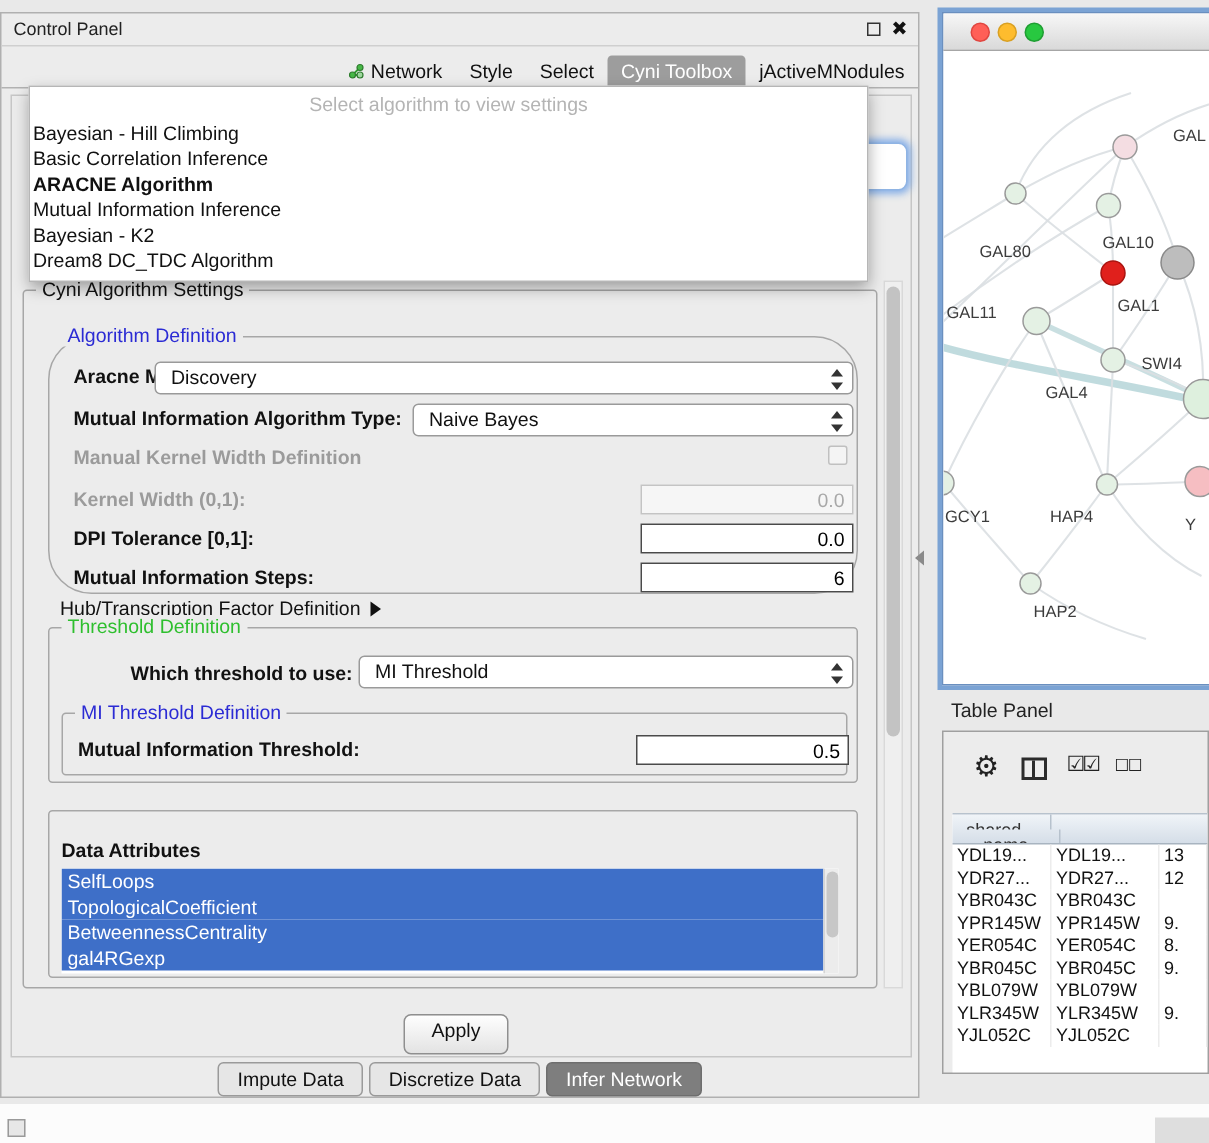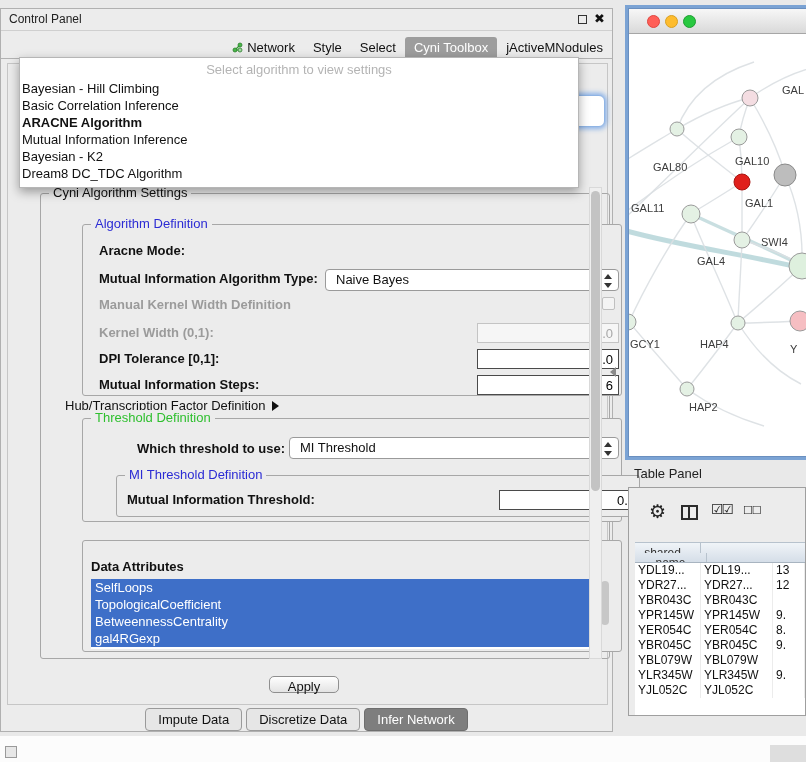--- a/index.html
+++ b/index.html
@@ -28,21 +28,21 @@
   #algo-popup { position:absolute; left:18px; top:48px; width:560px; background:#fff;
     border:1px solid #b6b6b6; box-shadow:0 4px 10px rgba(0,0,0,0.35); z-index:50; padding-bottom:5px; }
   #popup-placeholder { text-align:center; color:#b4b4b4; font-size:13px; padding:4px 0 3px; }
   .popup-option { font-size:13px; line-height:17px; padding-left:2px; white-space:nowrap; }
   .popup-option.selected { font-weight:bold; }
 
   #combo-fragment { position:absolute; left:566px; top:86px; width:38px; height:32px; border-radius:6px;
     background:#fff; border:1px solid #8fb4e4; box-shadow:0 0 5px 2px rgba(110,160,230,0.8); z-index:10; }
 
   
-  .fieldset { position:absolute; border:1px solid #a7a7a7; border-radius:3px;margin-left:25px; }
+  .fieldset { position:absolute; border:1px solid #a7a7a7; border-radius:3px; }
   .legend { position:absolute; top:-9px; left:8px; background:#ececec; padding:0 4px; font-size:13px; white-space:nowrap; }
   .legend.blue { color:#2b2bd4; }
   .legend.green { color:#2ebf2e; }
   #fs-settings { left:14px; top:184px; width:570px; height:466px; }
   #fs-algdef { left:16px; top:30px; width:540px; height:172px; }
   #fs-threshold { left:16px; top:224px; width:540px; height:104px;padding-left:36px; }
   #fs-mithresh { left:8px; top:56px; width:524px; height:42px; }
   #fs-sources { left:16px; top:346px; width:540px; height:112px; }
 
   .row-label { position:absolute; font-weight:bold; font-size:13px; white-space:nowrap; }
@@ -69,21 +69,21 @@
 
   #attr-label { position:absolute; left:8px; top:18px; font-weight:bold; font-size:13px; }
   #attr-list { position:absolute; left:8px; top:38px; width:518px; height:70px; background:#fff; overflow:hidden; }
   .attr-item { height:17px; line-height:17px; background:#3e6fc8; color:#fff; font-size:13px; padding-left:4px; width:508px; }
   #attr-scroll { position:absolute; right:0; top:0; width:10px; height:70px; background:#ececec; border-left:1px solid #d5d5d5; }
   #attr-thumb { position:absolute; left:1px; top:2px; width:8px; height:44px; background:#c7c7c7; border-radius:4px; }
 
   #cp-scrollbar { position:absolute; left:588px; top:178px; width:13px; height:472px; background:#efefef; border:1px solid #d9d9d9; }
   #cp-thumb { position:absolute; left:1px; top:3px; width:9px; height:300px; background:#c3c3c3; border-radius:5px; }
 
-  #apply-btn { position:absolute; left:268px; top:667px; width:70px; height:17px; border:1px solid #8f8f8f;
+  #apply-btn { position:absolute; left:268px; top:667px; width:70px; height:27px; border:1px solid #8f8f8f;
     border-radius:5px; background:linear-gradient(#fefefe,#e3e3e3); font-size:13px; text-align:center; line-height:19px; }
 
   #bottom-tabs { position:absolute; left:0; top:699px; right:0; height:24px; text-align:center; white-space:nowrap; }
   .btab { display:inline-block; padding:3px 12px; margin:0 2px; border:1px solid #9a9a9a; border-radius:4px;
     background:#e6e6e6; font-size:13px; }
   .btab.selected { background:#7e7e7e; color:#fff; border-color:#6e6e6e; }
 
   
   #net-window { position:absolute; left:628px; top:8px; width:200px; height:449px; background:#fff;
     border:1px solid #6a8fbf; box-shadow:0 0 0 3px #7ba3d4; }
@@ -139,24 +139,28 @@
             <circle cx="3" cy="8" r="2" fill="#47b847" stroke="#2f7d2f" stroke-width="0.8"></circle>
             <circle cx="8" cy="3" r="2" fill="#47b847" stroke="#2f7d2f" stroke-width="0.8"></circle>
             <circle cx="8" cy="8" r="2" fill="#9fd89f" stroke="#2f7d2f" stroke-width="0.8"></circle>
           </svg></span>Network</span><span class="tab">Style</span><span class="tab">Select</span><span class="tab selected">Cyni Toolbox</span><span class="tab">jActiveMNodules</span></div>
 
   <div id="inner-panel"></div>
 
   <div class="fieldset" id="fs-settings">
     <span class="legend">Cyni Algorithm Settings</span>
 
-    <div class="fieldset" id="fs-algdef" style="background:#ececec;">
+    <div class="fieldset" id="fs-algdef" style="background:#ececec;border-radius:29px;">
       <span class="legend blue">Algorithm Definition</span>
 
       <span class="row-label" style="left:16px; top:18px;">Aracne Mode:</span>
+      <div class="combo" style="left:70px; top:16px; width:466px;">
+        <span>Discovery</span>
+        <span class="arrows"></span>
+      </div>
 
       <span class="row-label" style="left:16px; top:46px;">Mutual Information Algorithm Type:</span>
       <div class="combo" style="left:242px; top:44px; width:294px;">
         <span>Naive Bayes</span>
         <span class="arrows"></span>
       </div>
 
       <span class="row-label disabled" style="left:16px; top:72px;">Manual Kernel Width Definition</span>
       <span class="checkbox" style="left:519px; top:72px;"></span>
 

